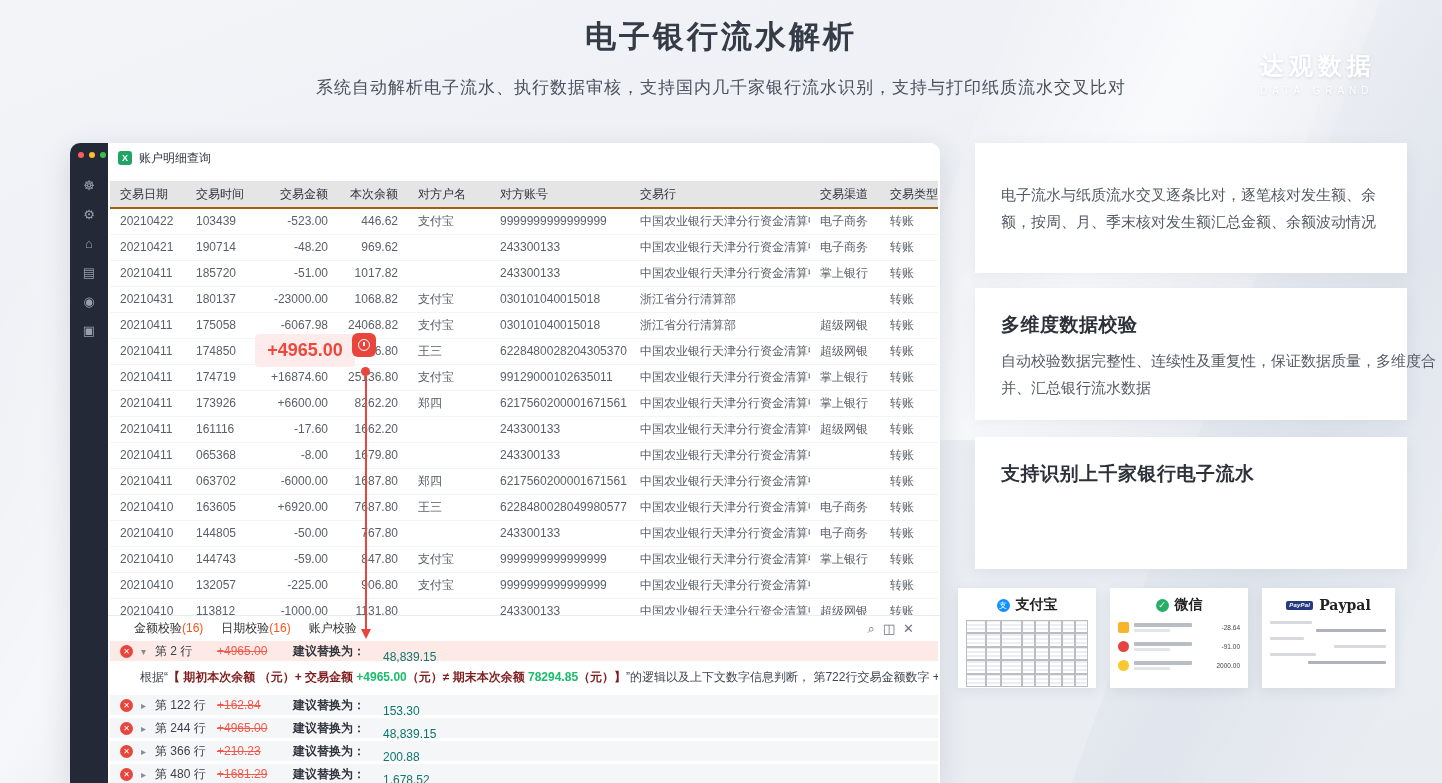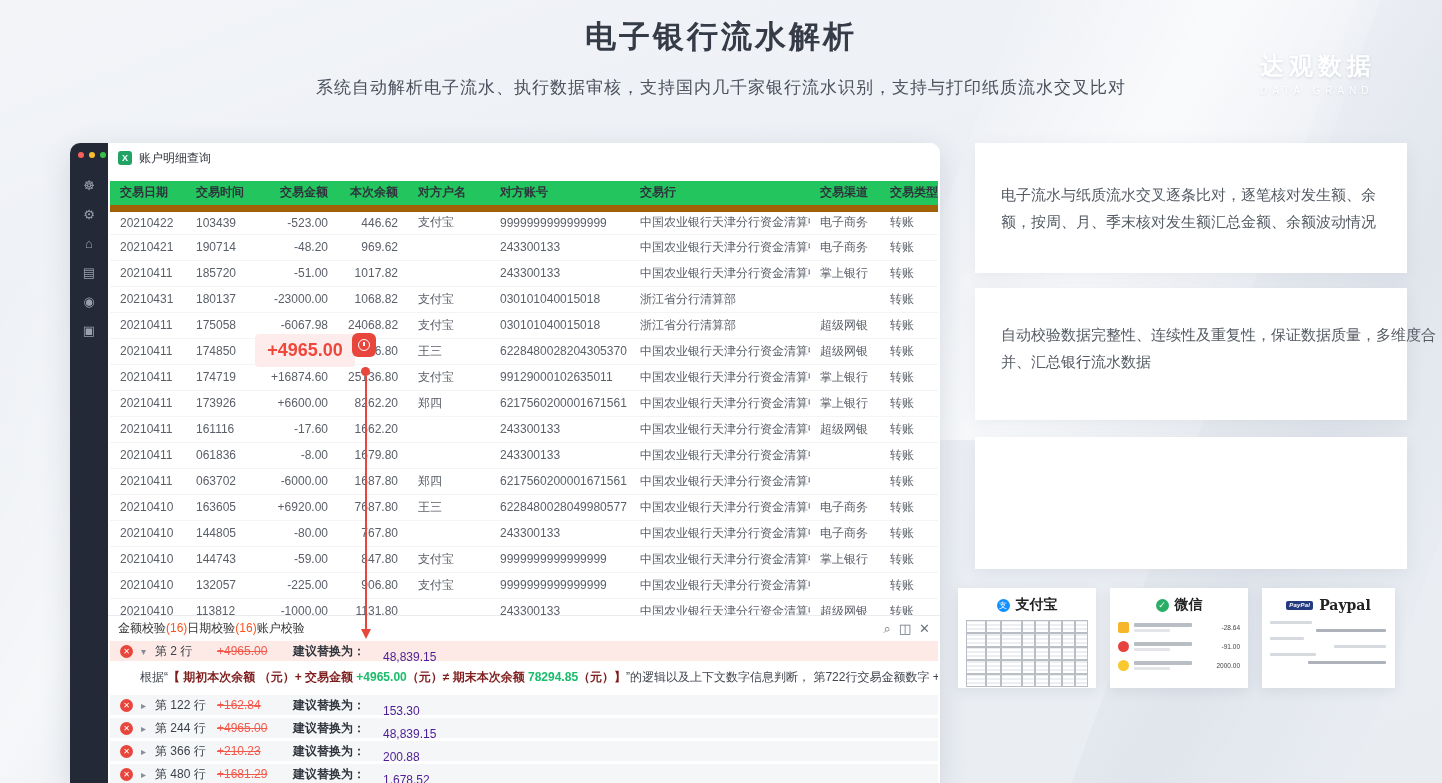--- a/index.html
+++ b/index.html
@@ -42,22 +42,22 @@
   .win-main { position:absolute; left:38px; top:0; right:0; bottom:0; background:#fff;
     border-radius:0 10px 0 0; }
   .tabbar { height:30px; display:flex; align-items:center; gap:7px; padding-left:10px; }
   .xls-ic { width:14px; height:14px; border-radius:3px; background:#21a366; color:#fff;
     font-size:9px; font-weight:bold; display:flex; align-items:center; justify-content:center; }
   .tab-label { font-size:12px; color:#2f343d; }
 
   
   .table-wrap { position:absolute; left:2px; right:2px; top:38px; height:434px; overflow:hidden; }
   table { width:828px; border-collapse:collapse; table-layout:fixed; font-size:12px; color:#5a5f68; }
-  thead th { height:27px; background:#22c55e; color:#2e333c; font-weight:bold;
-    text-align:left; padding:0 10px; border-bottom:7px solid #a16207; white-space:nowrap; }
+  thead th { height:27px; background:#e5e5e5; color:#2e333c; font-weight:normal;
+    text-align:left; padding:0 10px; border-bottom:2px solid #a16207; white-space:nowrap; }
   tbody td { height:26px; padding:0 10px; border-bottom:1px solid #f3f4f6;
     white-space:nowrap; overflow:hidden; }
   th.num, td.num { text-align:right; }
   td.hl-cell { color:transparent; }
 
   .hl-pill { position:absolute; left:147px; top:191px; width:100px; height:33px;
     background:#fdeceb; border-radius:4px; color:#f0473d; font-size:18px; font-weight:bold;
     display:flex; align-items:center; justify-content:center; z-index:5; }
   .hl-badge { position:absolute; left:244px; top:190px; width:24px; height:24px;
     background:#e8463c; border-radius:6px; z-index:6; display:flex; align-items:center; justify-content:center; }
@@ -66,36 +66,36 @@
   .red-dot { position:absolute; left:253px; top:224px; width:9px; height:9px;
     border-radius:50%; background:#e8463c; z-index:6; }
   .red-line { position:absolute; left:257px; top:233px; width:1.6px; height:253px;
     background:#e8463c; z-index:6; }
   .red-arrow { position:absolute; left:252.5px; top:486px; width:0; height:0; z-index:6;
     border-left:5.5px solid transparent; border-right:5.5px solid transparent; border-top:10px solid #e8463c; }
 
   
   .validation { position:absolute; left:0; right:0; top:472px; bottom:0;
     background:#fff; border-top:1px solid #e9ebee; }
-  .v-tabs { height:25px; display:flex; align-items:center; padding:0 10px; font-size:12px; color:#333; }
+  .v-tabs { height:25px; display:flex; align-items:center; gap:18px; padding:0 26px; font-size:12px; color:#333; }
   .v-tab { cursor:pointer; }
   .v-tab .cnt { color:#fa541c; }
   .v-tabicons { margin-left:auto; display:flex; gap:8px; align-items:center; color:#6b727d; font-size:13px; }
   .v-tabicons span { cursor:pointer; }
   .v-rows { padding:0 2px; }
   .v-row { display:flex; align-items:center; height:20px; margin-bottom:3px;
     background:#f5f6f8; font-size:12px; color:#3c414a; cursor:pointer; }
   .v-row.pink { background:#fdeae6; }
   .err-ic { width:13px; height:13px; border-radius:50%; background:#e8463c; color:#fff;
     font-size:8px; line-height:13px; text-align:center; margin:0 8px 0 10px; flex:0 0 auto; }
   .caret { color:#868d98; font-size:10px; width:14px; flex:0 0 auto; }
   .v-line { min-width:62px; }
   .v-old { color:#f25a4c; text-decoration:line-through; min-width:76px; }
   .v-lab { color:#2f343d; font-weight:bold; margin-right:18px; }
-  .v-new { color:#4c1d95;margin-top:12px; }
+  .v-new { color:#0f766e;margin-top:12px; }
   .v-detail { background:#fff; font-size:12px; color:#40454e; padding:5px 14px 7px 30px;
     margin-bottom:2px; white-space:nowrap; overflow:hidden; }
   .v-detail b { color:#7f1d1d; }
   .v-detail .grn { color:#19be6b; font-weight:bold; }
 
   
   .feature { position:absolute; left:975px; width:432px; background:#fff;
     box-shadow:0 4px 16px rgba(60,75,100,.08); padding:24px 26px; }
   .f1 { top:143px; height:130px; } .f2 { top:288px; height:132px; } .f3 { top:437px; height:132px; }
   .f-title { font-size:19px; font-weight:bold; color:#2c313a; letter-spacing:.5px; }
@@ -290,21 +290,21 @@
               <td class="num">-17.60</td>
               <td class="num">1662.20</td>
               <td></td>
               <td>243300133</td>
               <td>中国农业银行天津分行资金清算中心</td>
               <td>超级网银</td>
               <td>转账</td>
             </tr>
             <tr>
               <td>20210411</td>
-              <td>061836</td>
+              <td>065368</td>
               <td class="num">-8.00</td>
               <td class="num">1679.80</td>
               <td></td>
               <td>243300133</td>
               <td>中国农业银行天津分行资金清算中心</td>
               <td></td>
               <td>转账</td>
             </tr>
             <tr>
               <td>20210411</td>
@@ -324,21 +324,21 @@
               <td class="num">7687.80</td>
               <td>王三</td>
               <td>6228480028049980577</td>
               <td>中国农业银行天津分行资金清算中心</td>
               <td>电子商务</td>
               <td>转账</td>
             </tr>
             <tr>
               <td>20210410</td>
               <td>144805</td>
-              <td class="num">-80.00</td>
+              <td class="num">-50.00</td>
               <td class="num">767.80</td>
               <td></td>
               <td>243300133</td>
               <td>中国农业银行天津分行资金清算中心</td>
               <td>电子商务</td>
               <td>转账</td>
             </tr>
             <tr>
               <td>20210410</td>
               <td>144743</td>
@@ -439,23 +439,25 @@
           </div>
         </div>
     </div>
   </div>
 </div>
 
 <div class="feature f1">
   <div class="f-body">电子流水与纸质流水交叉逐条比对，逐笔核对发生额、余额，按周、月、季末核对发生额汇总金额、余额波动情况</div>
 </div>
 <div class="feature f2">
+  <div class="f-title">多维度数据校验</div>
   <div class="f-body">自动校验数据完整性、连续性及重复性，保证数据质量，多维度合并、汇总银行流水数据</div>
 </div>
 <div class="feature f3">
+  <div class="f-title">支持识别上千家银行电子流水</div>
 </div>
 
 <div class="pcard pc-alipay">
   <div class="pc-head">
     <span class="ic-alipay">支</span>
     <span class="pc-title">支付宝</span>
   </div>
   <div class="mini-grid">
       <i></i>
       <i></i>

